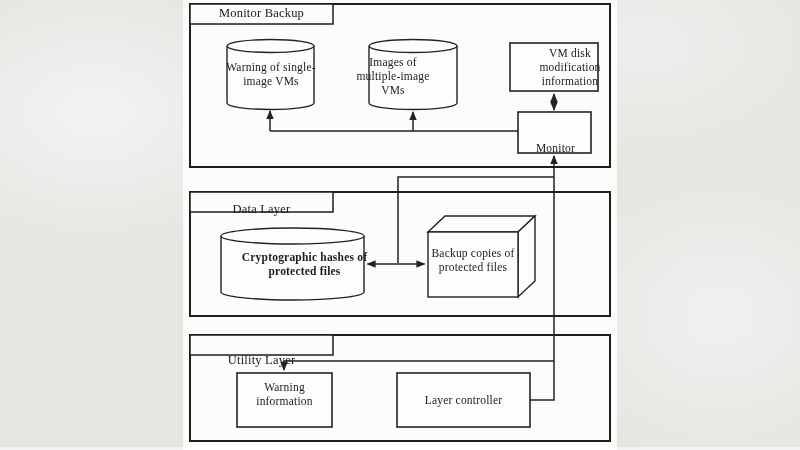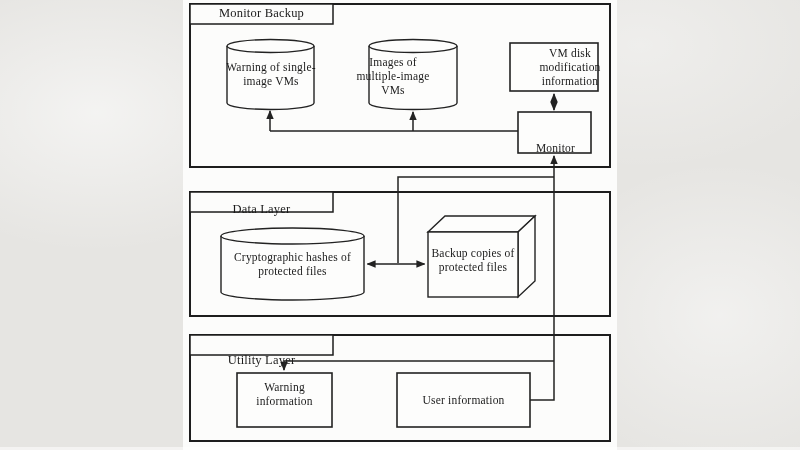--- a/index.html
+++ b/index.html
@@ -94,18 +94,18 @@
 </svg>
 
 <div class="lbl layer-lbl" style="left:190px;top:4px;width:143px;height:20px;">Monitor Backup</div>
 <div class="lbl layer-lbl" style="left:190px;top:192px;width:143px;height:36px;">Data Layer</div>
 <div class="lbl layer-lbl" style="left:190px;top:335px;width:143px;height:20px;margin-top:16px;">Utility Layer</div>
 
 <div class="lbl" style="left:225px;top:52px;width:92px;height:44px;">Warning of single-image VMs</div>
 <div class="lbl" style="left:352px;top:50px;width:82px;height:52px;">Images of multiple-image VMs</div>
 <div class="lbl" style="left:528px;top:44px;width:84px;height:46px;">VM disk modification information</div>
 <div class="lbl" style="left:518px;top:112px;width:75px;height:41px;margin-top:16px;">Monitor</div>
-<div class="lbl" style="left:224px;top:246px;width:137px;height:36px;">Cryptographic hashes of protected files</div>
+<div class="lbl" style="left:236px;top:246px;width:137px;height:36px;font-weight:bold;">Cryptographic hashes of protected files</div>
 <div class="lbl" style="left:429px;top:240px;width:88px;height:40px;">Backup copies of protected files</div>
 <div class="lbl" style="left:238px;top:374px;width:93px;height:40px;">Warning information</div>
-<div class="lbl" style="left:398px;top:374px;width:131px;height:52px;">User information</div>
+<div class="lbl" style="left:398px;top:374px;width:131px;height:52px;">Layer controller</div>
 
 <div class="bottom-strip"></div>
 
 </body></html>

